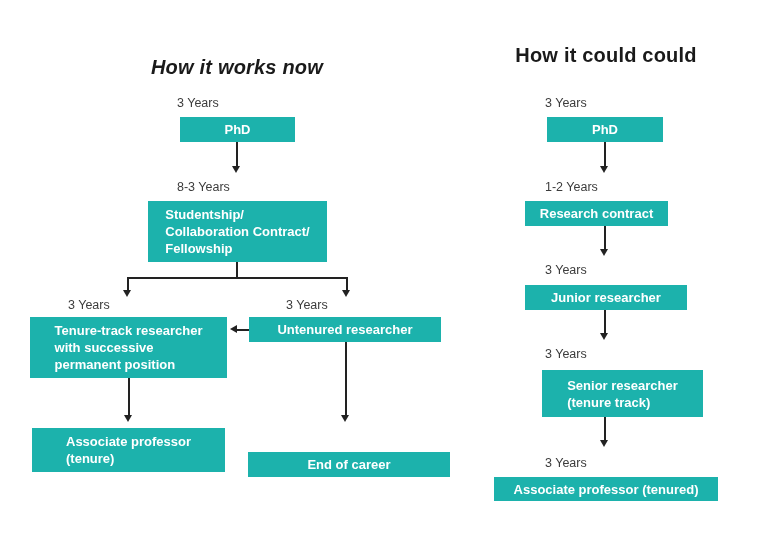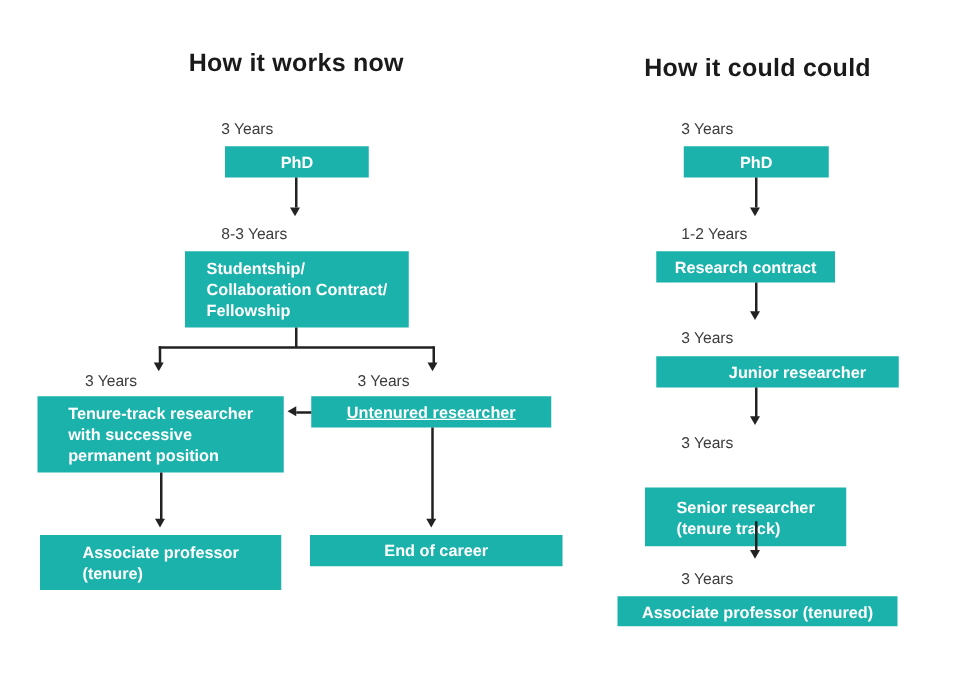--- a/index.html
+++ b/index.html
@@ -32,21 +32,21 @@
     border-top:4.5px solid transparent;border-bottom:4.5px solid transparent;
     border-right:7px solid var(--line,#222222);
   }
 </style>
 </head>
 <body>
 
 <div class="canvas">
 
   <section>
-    <h2 class="chart-title" style="left:77px;top:40px;width:320px;">How it works now</h2>
+    <h2 class="chart-title" style="left:77px;top:56px;width:320px;font-style:italic;">How it works now</h2>
 
     <div class="duration" style="left:177px;top:96px;">3 Years</div>
     <div class="box" style="left:180px;top:117px;width:115px;height:25px;">PhD</div>
 
     <div class="vline" style="left:236px;top:142px;height:24px;"></div>
     <div class="ah-down" style="left:232px;top:166px;"></div>
 
     <div class="duration" style="left:177px;top:180px;">8-3 Years</div>
     <div class="box" style="left:148px;top:201px;width:179px;height:61px;">Studentship/
 Collaboration Contract/
@@ -58,58 +58,58 @@
     <div class="ah-down" style="left:123px;top:290px;"></div>
     <div class="vline" style="left:346px;top:277px;height:14px;"></div>
     <div class="ah-down" style="left:342px;top:290px;"></div>
 
     <div class="duration" style="left:68px;top:298px;">3 Years</div>
     <div class="duration" style="left:286px;top:298px;">3 Years</div>
 
     <div class="box" style="left:30px;top:317px;width:197px;height:61px;">Tenure-track researcher
 with successive
 permanent position</div>
-    <div class="box" style="left:249px;top:317px;width:192px;height:25px;text-decoration:underline;">Untenured researcher</div>
+    <div class="box" style="left:249px;top:317px;width:192px;height:25px;">Untenured researcher</div>
 
     <div class="hline" style="left:237px;top:329px;width:12px;"></div>
     <div class="ah-left" style="left:230px;top:325px;"></div>
 
     <div class="vline" style="left:128px;top:378px;height:38px;"></div>
     <div class="ah-down" style="left:124px;top:415px;"></div>
     <div class="box" style="left:32px;top:428px;width:193px;height:44px;">Associate professor
 (tenure)</div>
 
     <div class="vline" style="left:345px;top:342px;height:74px;"></div>
     <div class="ah-down" style="left:341px;top:415px;"></div>
-    <div class="box" style="left:248px;top:428px;width:202px;height:25px;">End of career</div>
+    <div class="box" style="left:248px;top:452px;width:202px;height:25px;">End of career</div>
   </section>
 
   <section>
     <h2 class="chart-title" style="left:446px;top:44px;width:320px;">How it could could</h2>
 
     <div class="duration" style="left:545px;top:96px;">3 Years</div>
     <div class="box" style="left:547px;top:117px;width:116px;height:25px;">PhD</div>
 
     <div class="vline" style="left:604px;top:142px;height:24px;"></div>
     <div class="ah-down" style="left:600px;top:166px;"></div>
 
     <div class="duration" style="left:545px;top:180px;">1-2 Years</div>
     <div class="box" style="left:525px;top:201px;width:143px;height:25px;">Research contract</div>
 
     <div class="vline" style="left:604px;top:226px;height:24px;"></div>
     <div class="ah-down" style="left:600px;top:249px;"></div>
 
     <div class="duration" style="left:545px;top:263px;">3 Years</div>
-    <div class="box" style="left:525px;top:285px;width:162px;height:25px;padding-left:32px;">Junior researcher</div>
+    <div class="box" style="left:525px;top:285px;width:162px;height:25px;">Junior researcher</div>
 
     <div class="vline" style="left:604px;top:310px;height:24px;"></div>
     <div class="ah-down" style="left:600px;top:333px;"></div>
 
     <div class="duration" style="left:545px;top:347px;">3 Years</div>
-    <div class="box" style="left:516px;top:370px;width:161px;height:47px;margin-top:20px;">Senior researcher
+    <div class="box" style="left:542px;top:370px;width:161px;height:47px;">Senior researcher
 (tenure track)</div>
 
     <div class="vline" style="left:604px;top:417px;height:24px;"></div>
     <div class="ah-down" style="left:600px;top:440px;"></div>
 
     <div class="duration" style="left:545px;top:456px;">3 Years</div>
     <div class="box" style="left:494px;top:477px;width:224px;height:24px;">Associate professor (tenured)</div>
   </section>
 
 </div>

